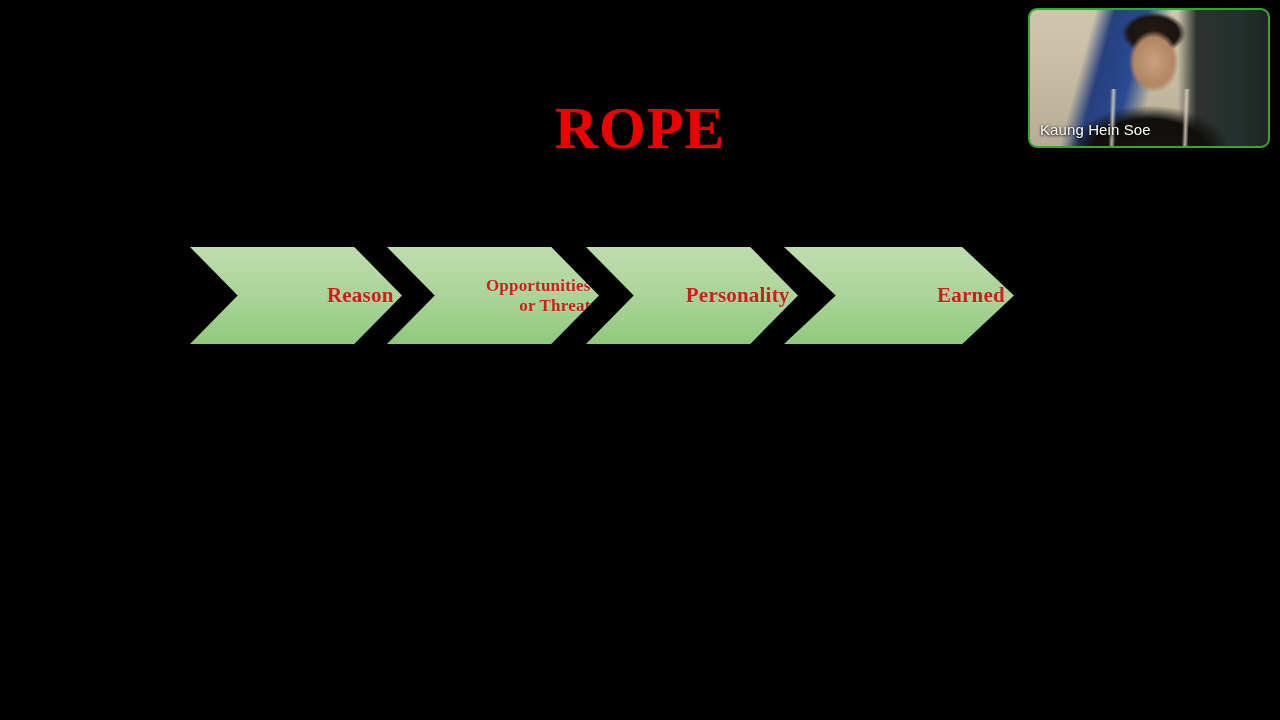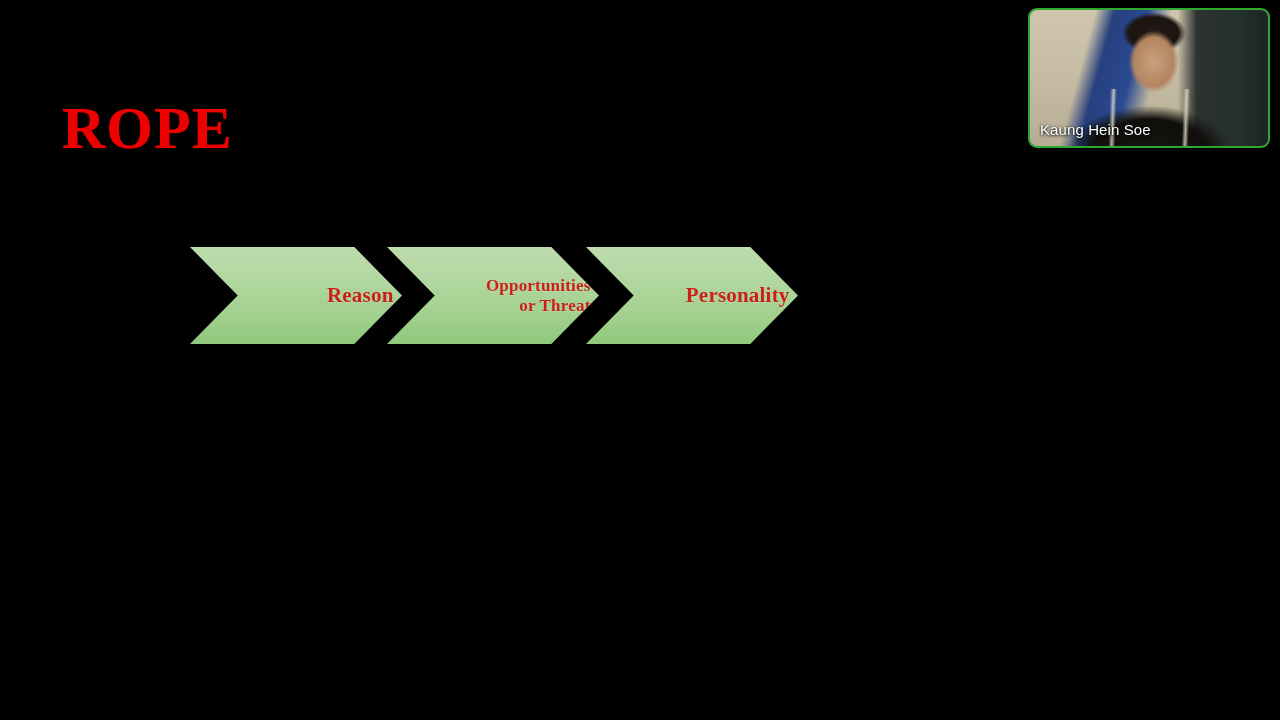--- a/index.html
+++ b/index.html
@@ -40,20 +40,21 @@
   }
   .pillar.left  { left: 0; }
   .pillar.right { left: 1218px; width: 62px; }
 
   
   #slide-title {
     position: absolute;
     left: 0;
     top: 96px;
     width: 1156px;
+    text-align: center;
     font-family: "Liberation Serif", "DejaVu Serif", serif;
     font-weight: bold;
     font-size: 60px;
     line-height: 64px;
     letter-spacing: 1px;
     color: #ee0000;
     text-shadow: 0 0 1px rgba(238,0,0,0.55);
     white-space: nowrap;
   }
 
@@ -180,20 +181,23 @@
       </div>
 
       <div class="chevron size-sm" id="chev-1">
         <span class="chev-label">Opportunities<br>or Threat</span>
       </div>
 
       <div class="chevron size-lg" id="chev-2">
         <span class="chev-label">Personality</span>
       </div>
 
+      <div class="chevron size-lg" id="chev-3">
+        <span class="chev-label">Earned</span>
+      </div>
 
     </div>
   </div>
 
   <div id="video-tile">
     <div id="video-feed"></div>
     <div id="video-name">Kaung Hein Soe</div>
   </div>
 
 </div>

